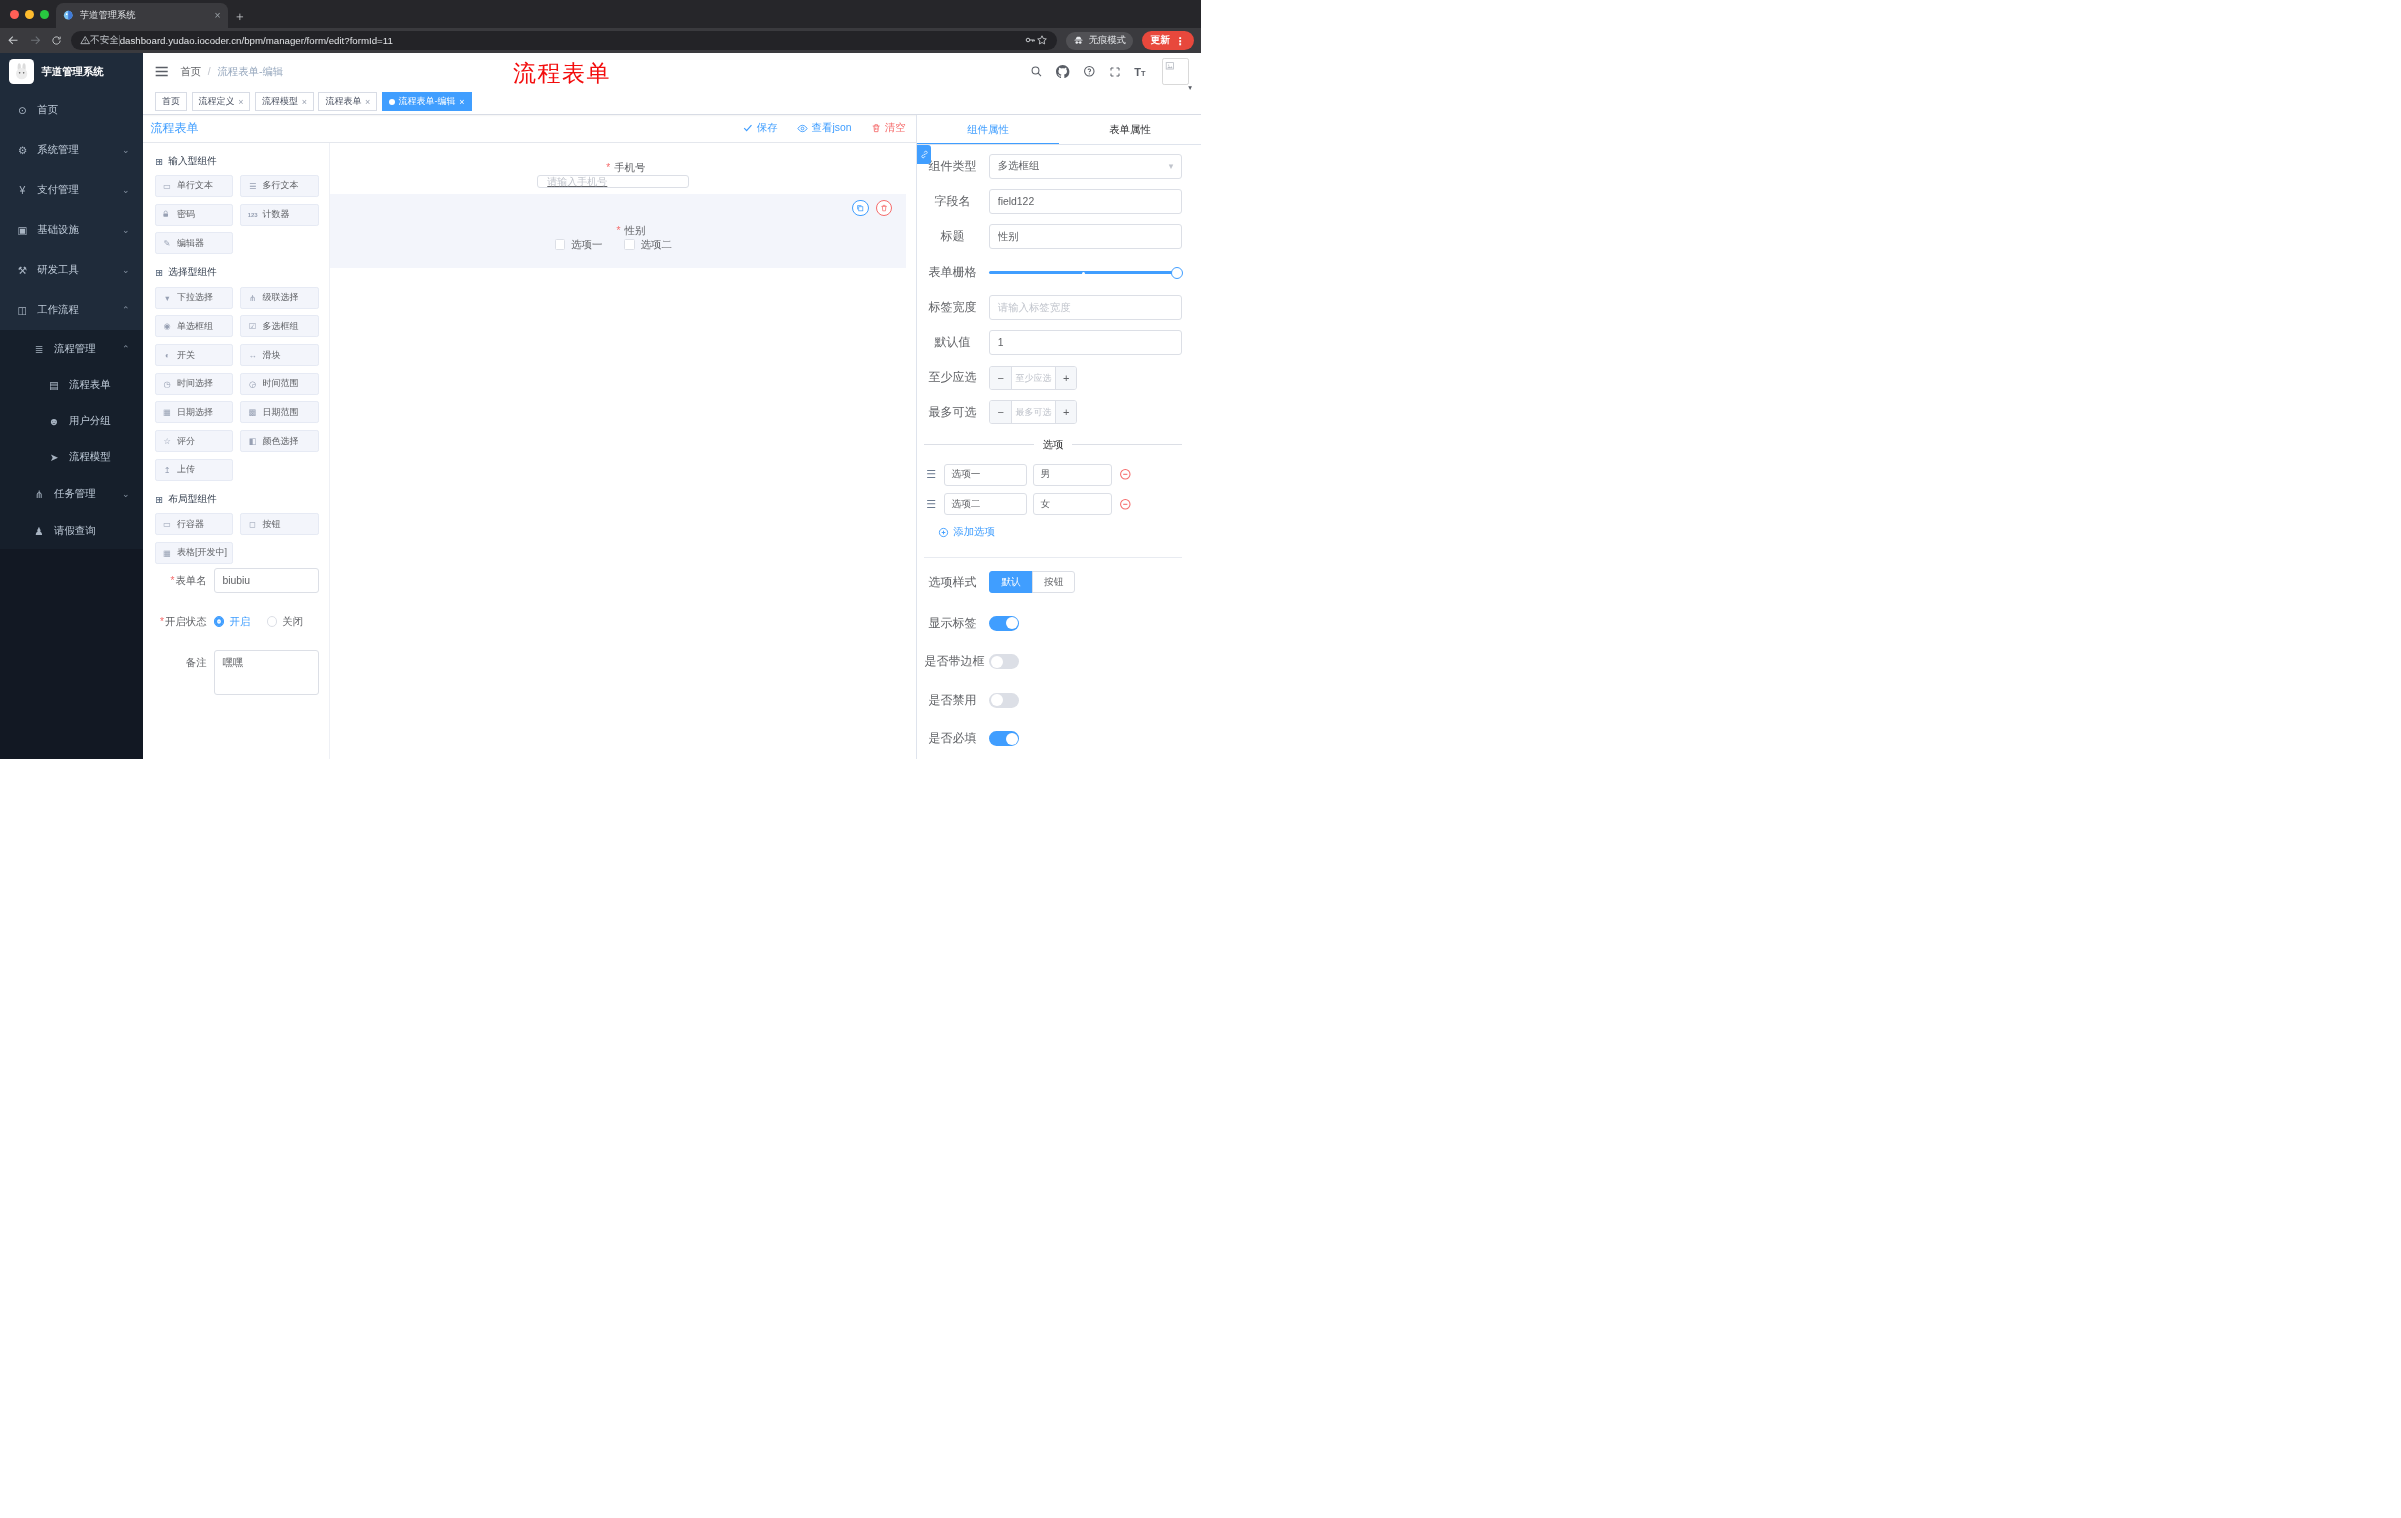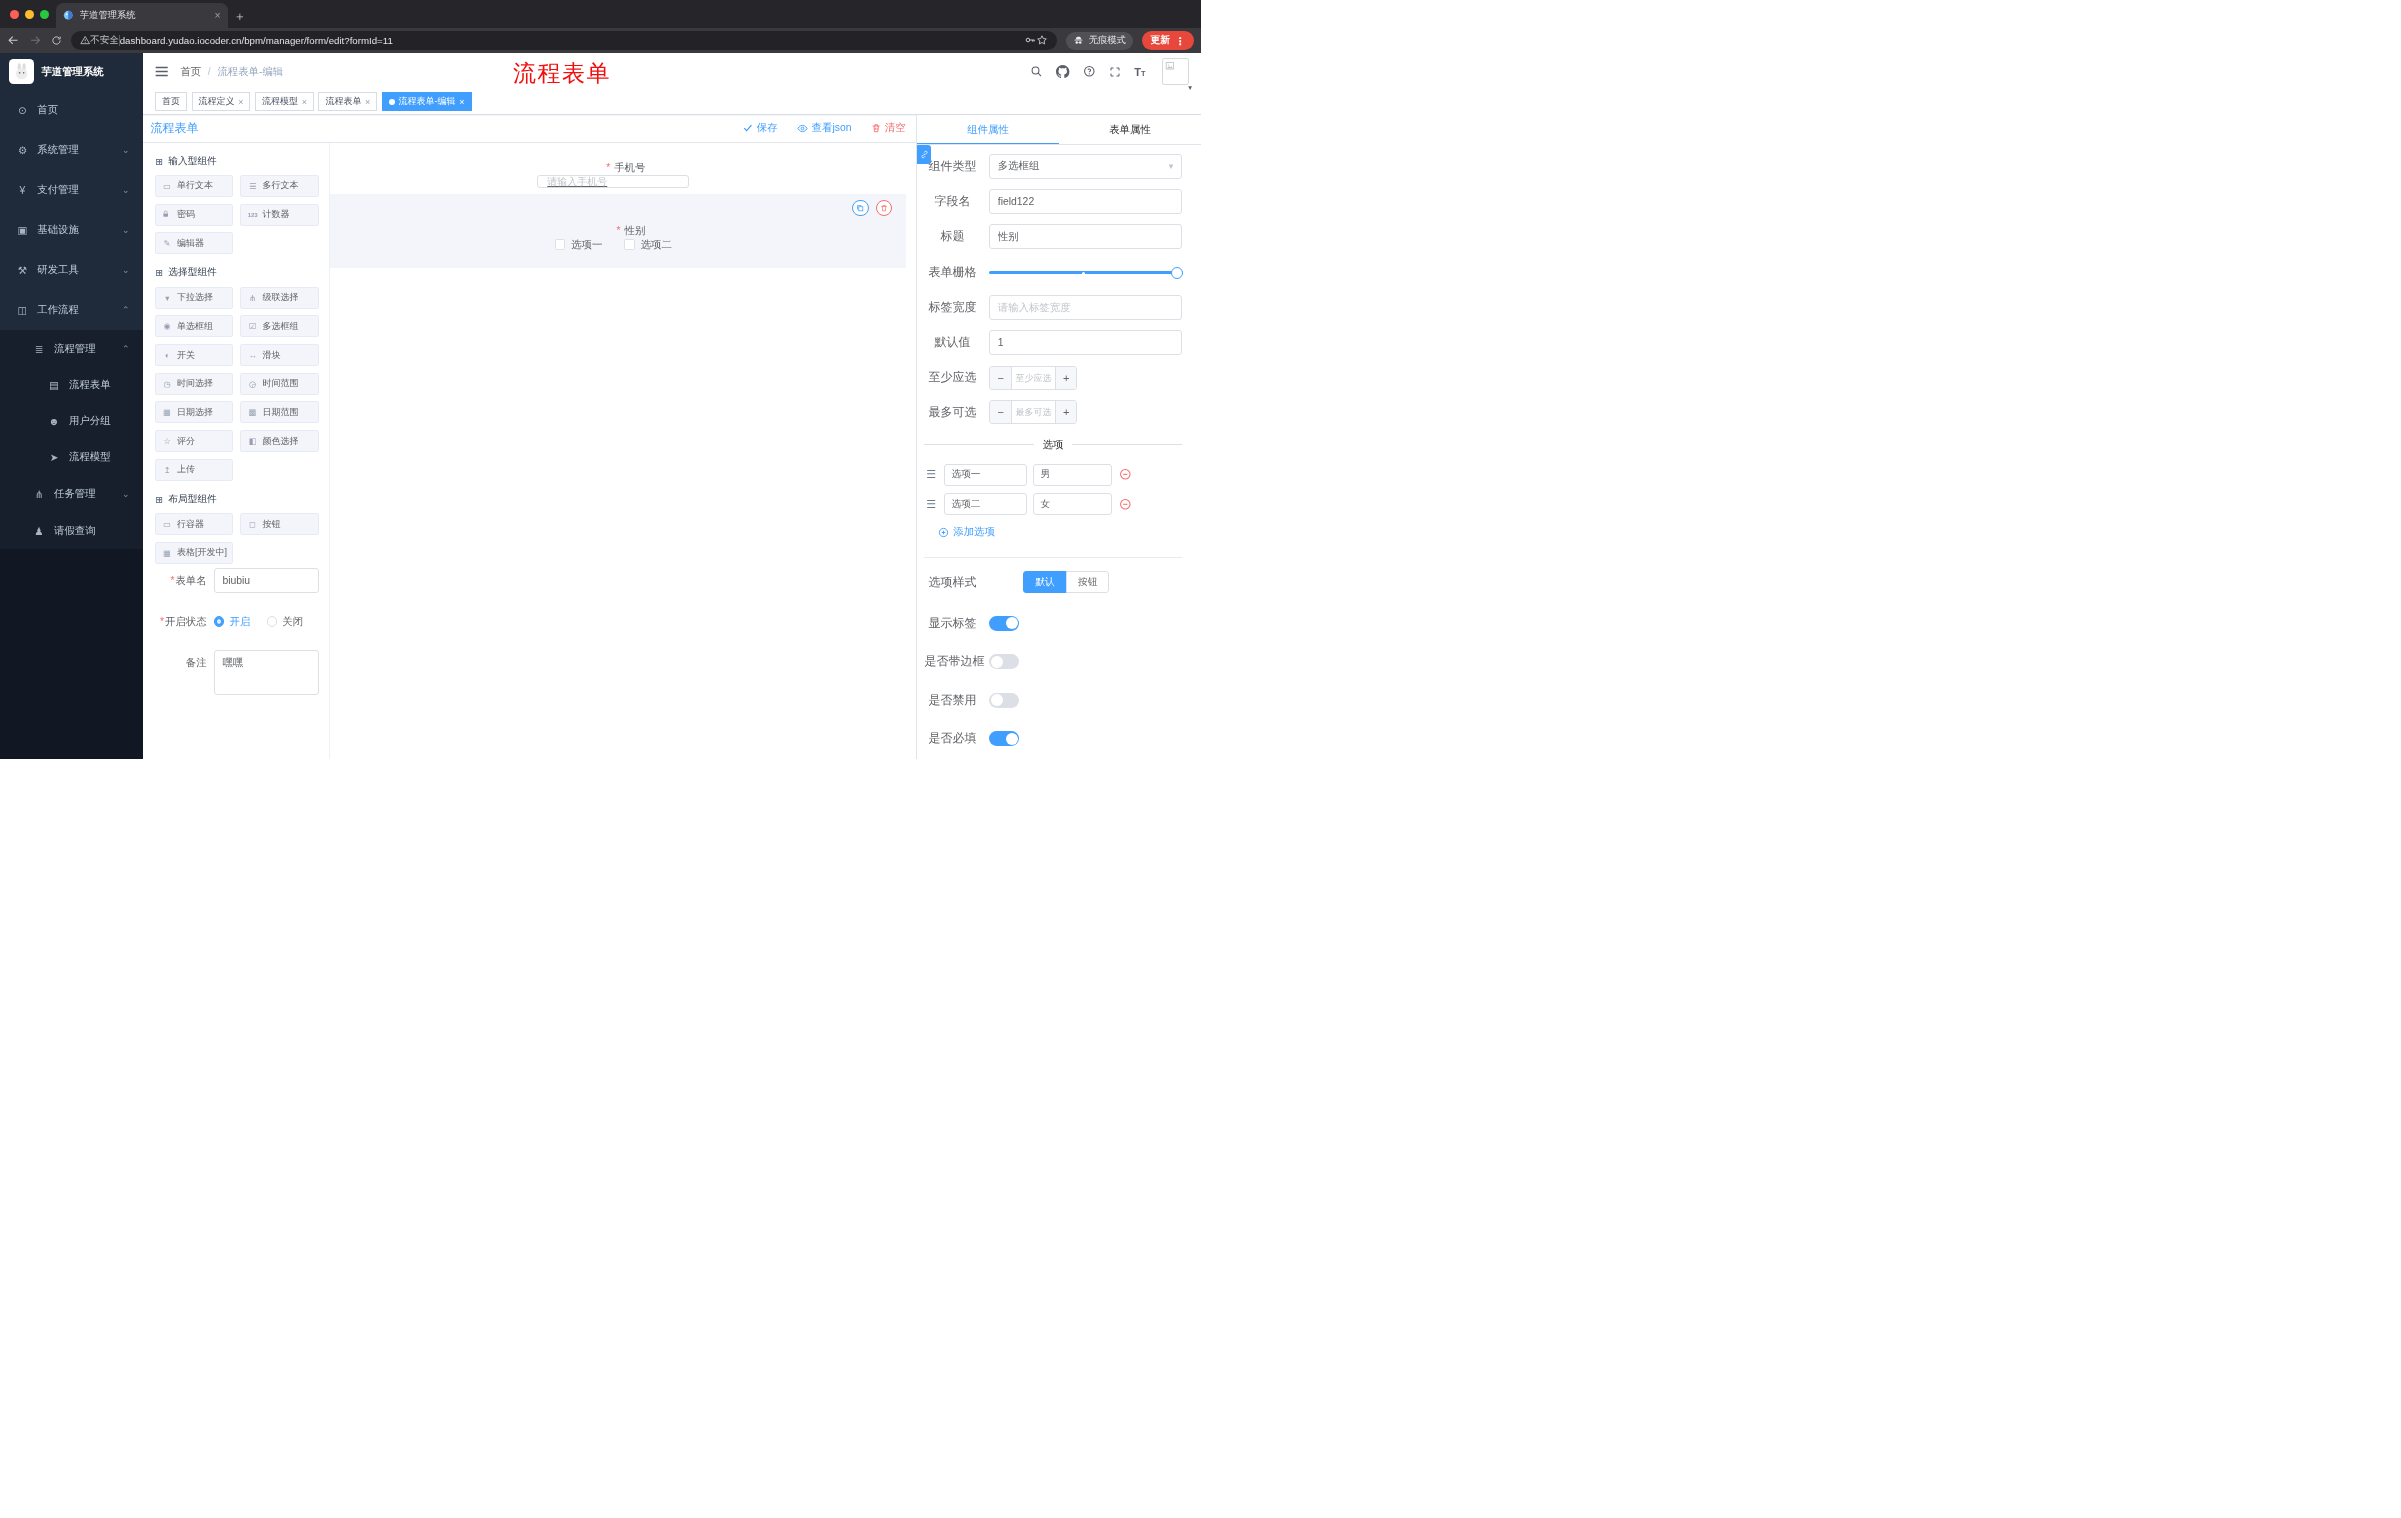--- a/index.html
+++ b/index.html
@@ -142,21 +142,21 @@
   .pdivider .line { flex:1; height:0.7px; background:#dcdfe6; }
   .pdivider .dtitle { font-size:10.4px; color:#303133; }
   .optrow { display:flex; align-items:center; gap:6px; margin-bottom:7.4px; }
   .draghandle { color:#6b7a8f; font-size:11px; cursor:grab; width:13.4px; text-align:center; }
   .optinput { height:22px; border:0.7px solid #dcdfe6; border-radius:3px; padding:0 6.7px; font-size:9.7px; color:#606266; font-family:inherit; outline:none; }
   .optinput.k { width:83px; } .optinput.v { width:79px; }
   .rmopt { cursor:pointer; margin-left:1.5px; }
   .addopt { display:flex; align-items:center; gap:4.5px; color:#409eff; font-size:10.4px; cursor:pointer; margin:10.4px 0 0 13.4px; }
   .hr { height:0.7px; background:#e8ebf1; margin:18px 0 13.4px; }
   .segrow { display:flex; align-items:center; }
-  .segs { display:flex;margin-left:34px; }
+  .segs { display:flex; }
   .seg { height:22px; padding:0 11px; display:flex; align-items:center; font-size:9.7px; border:0.7px solid #dcdfe6; background:#fff; color:#606266; cursor:pointer; }
   .seg:first-child { border-radius:3px 0 0 3px; }
   .seg:last-child { border-radius:0 3px 3px 0; margin-left:-0.7px; }
   .seg.active { background:#409eff; border-color:#409eff; color:#fff; }
   .trow { display:flex; align-items:center; margin-top:21.5px; }
   .switch { width:30px; height:15px; border-radius:7.4px; background:#dcdfe6; position:relative; cursor:pointer; }
   .switch.on { background:#409eff; }
   .knob { position:absolute; top:1.5px; width:12px; height:12px; border-radius:50%; background:#fff; }
   .switch.on .knob { right:1.5px; } .switch:not(.on) .knob { left:1.5px; }
 </style>

